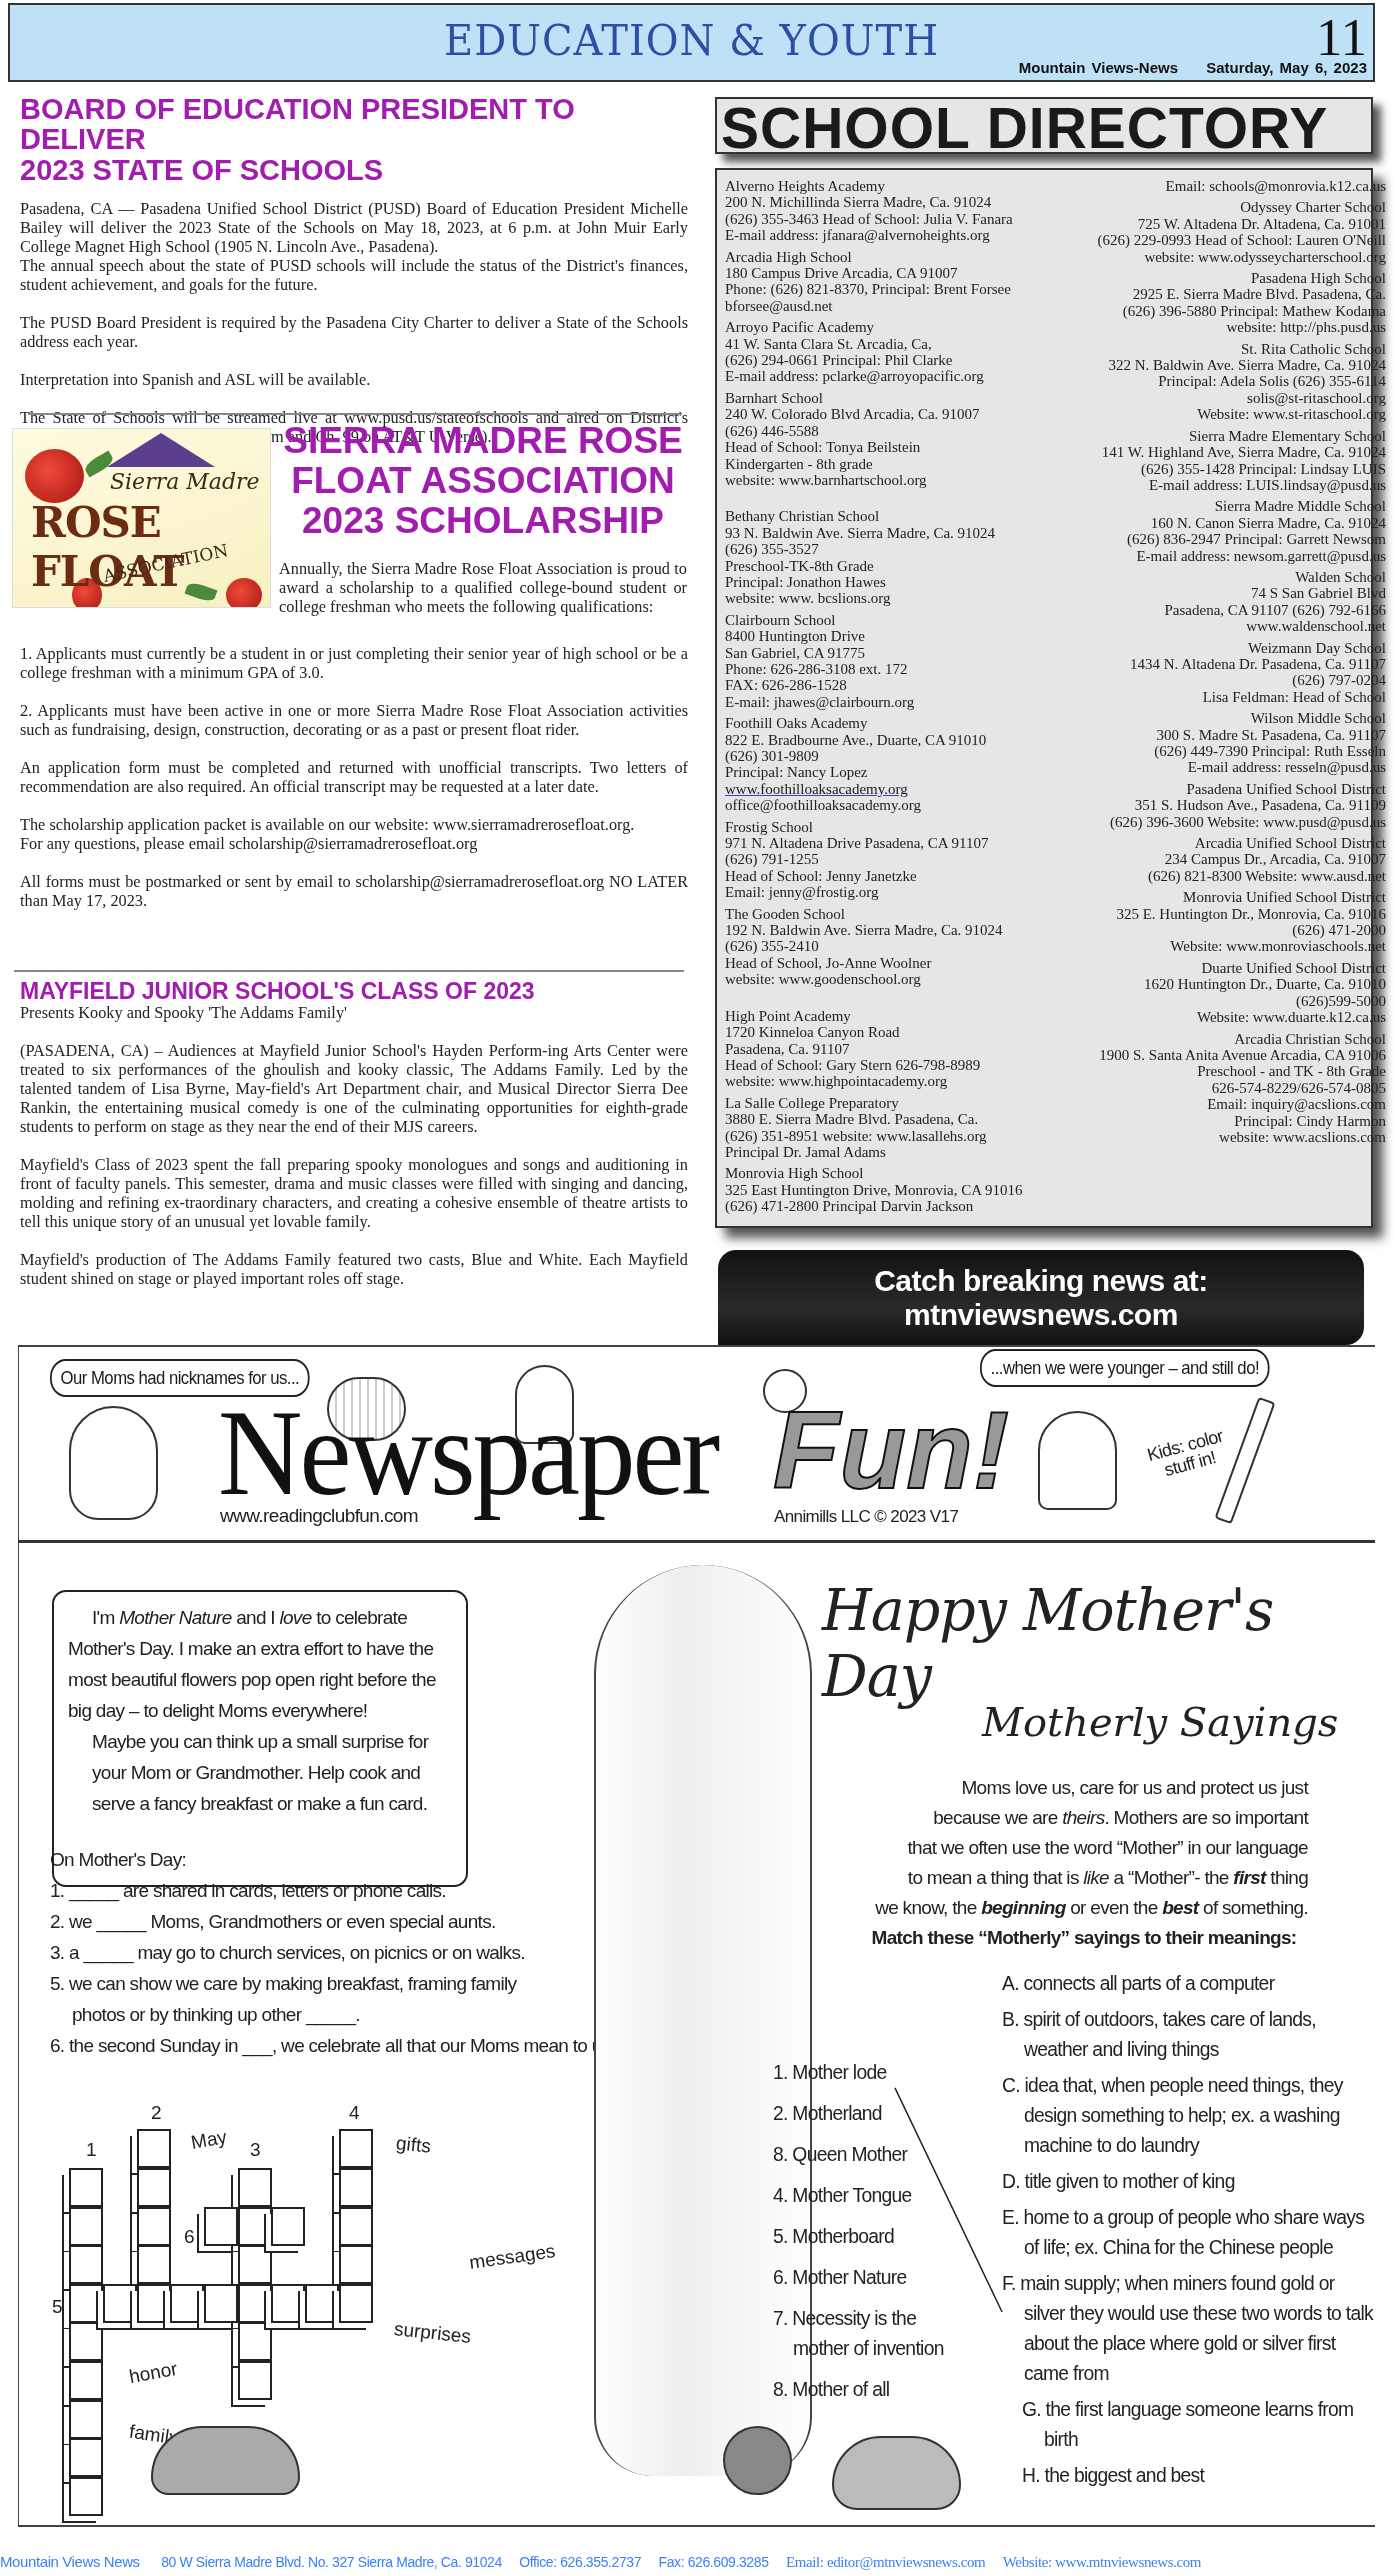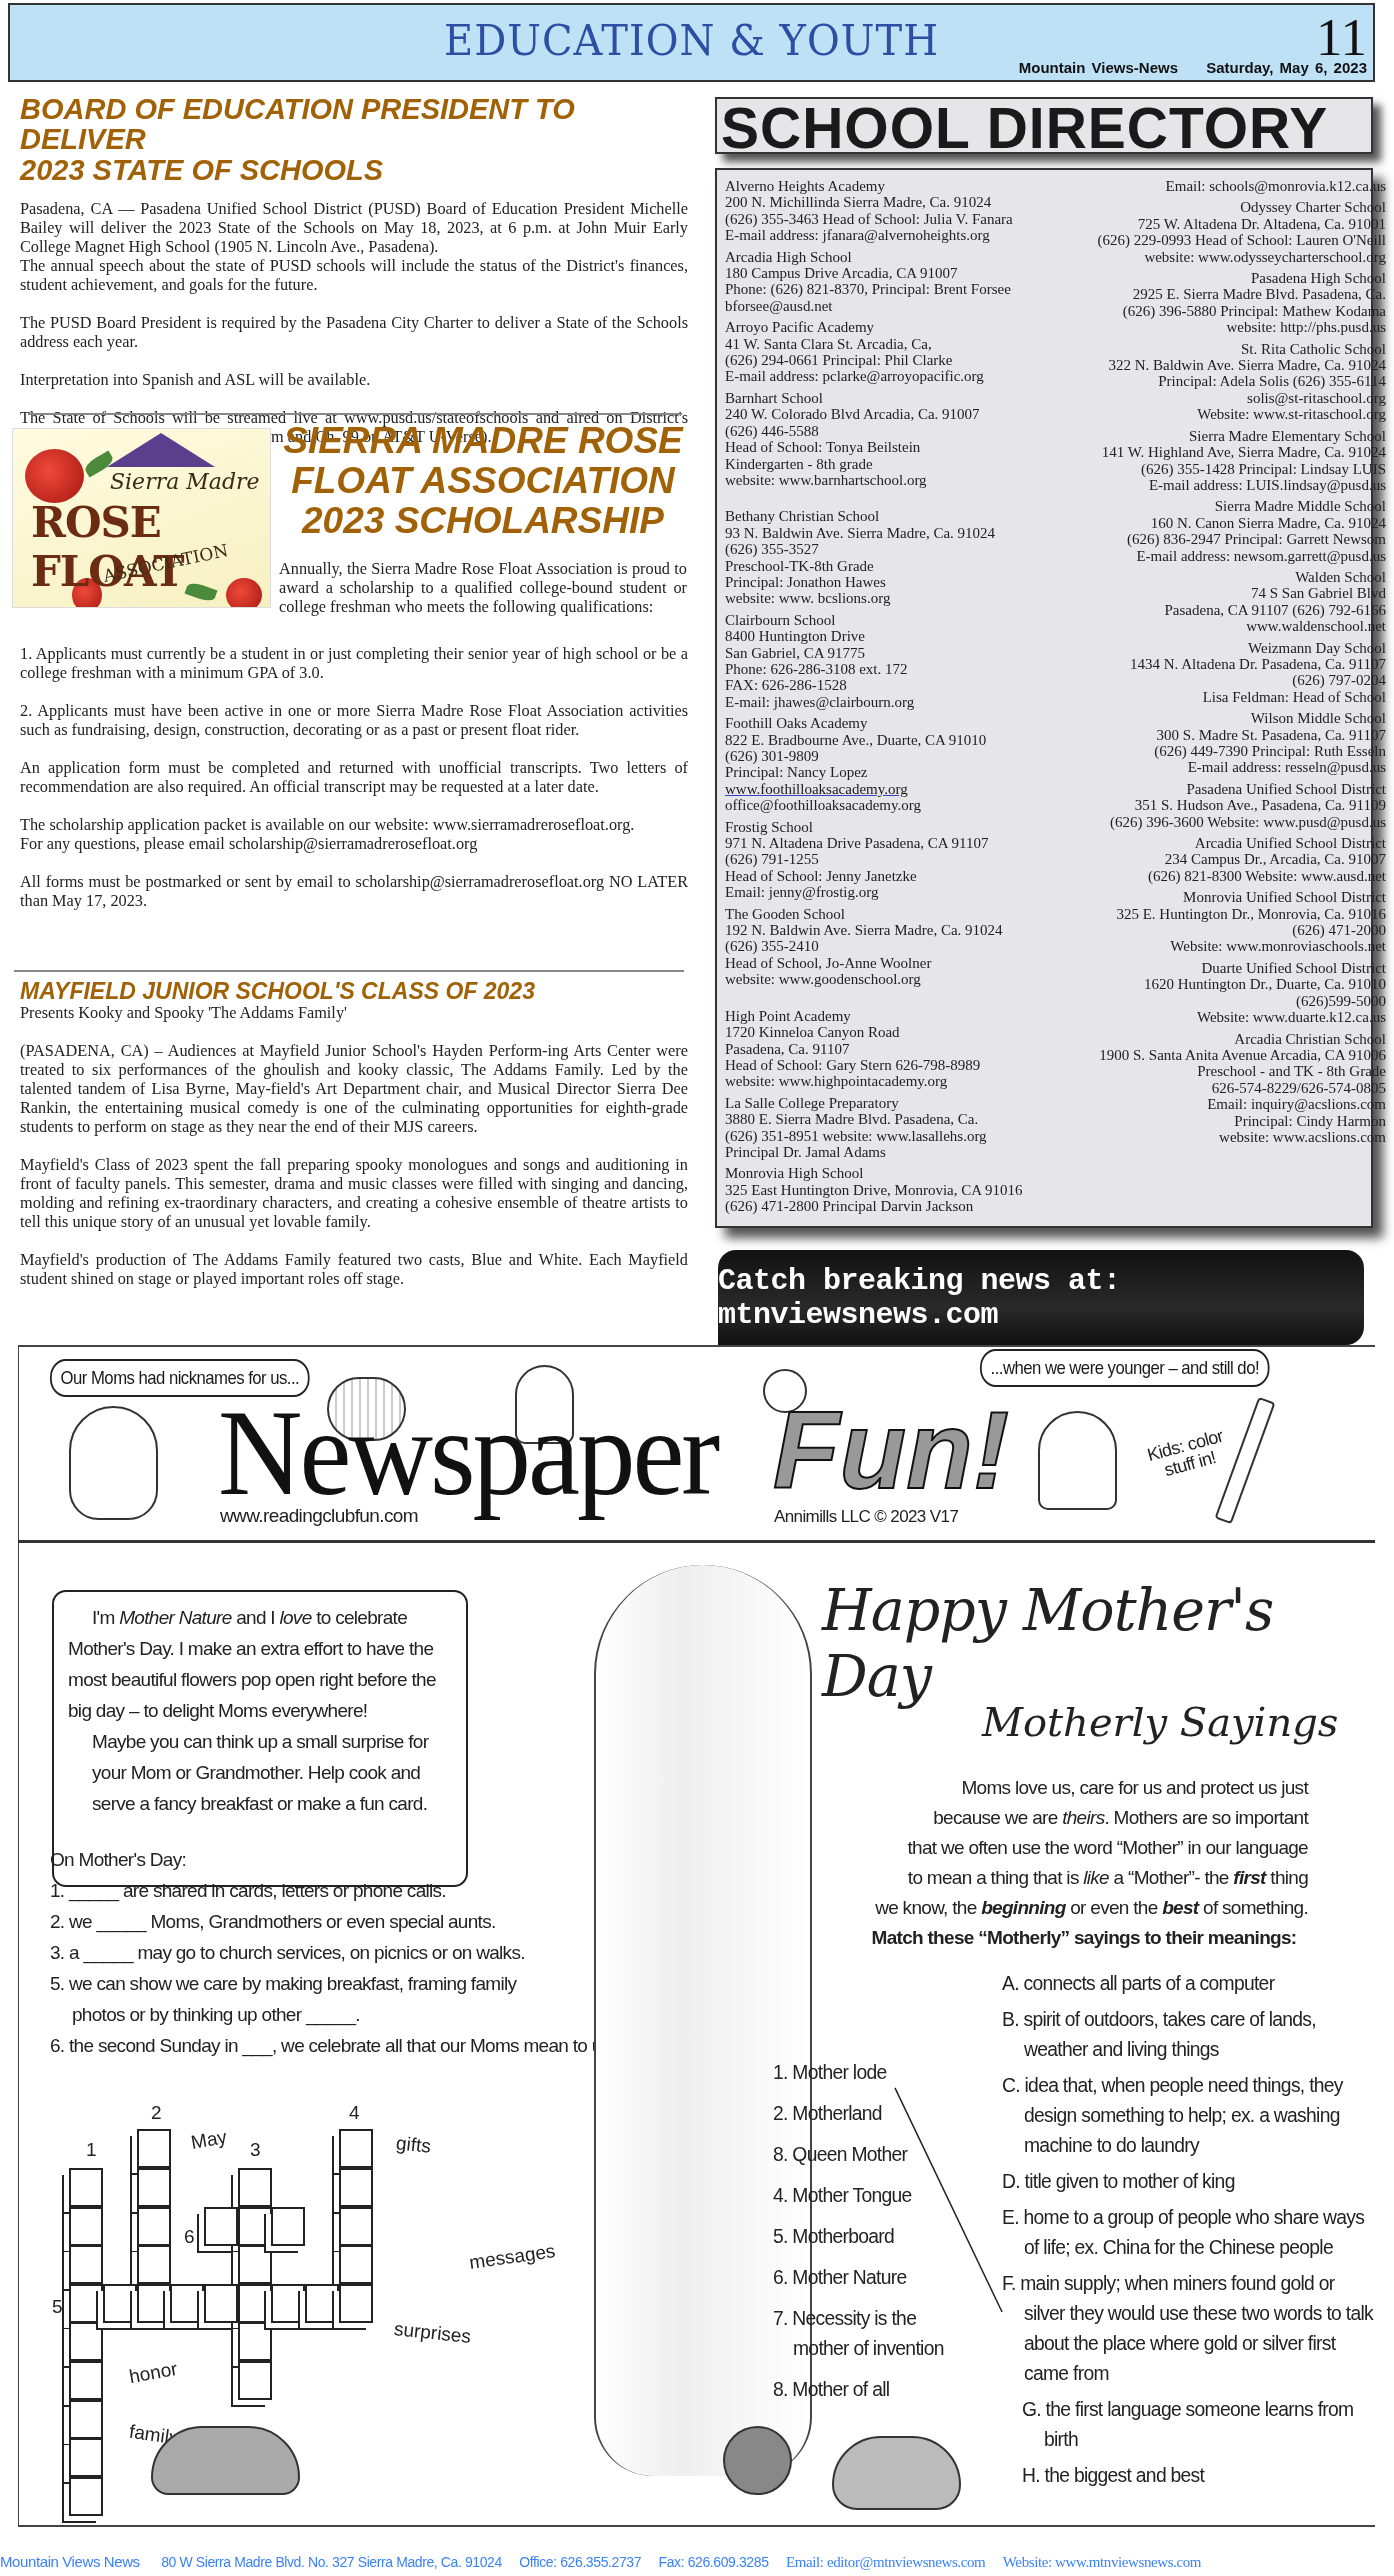--- a/index.html
+++ b/index.html
@@ -8,21 +8,21 @@
 
   
   .masthead { left: 8px; top: 3px; width: 1367px; height: 79px; background: #bfe1f6; border: 2px solid #333; }
   .masthead .title { position: absolute; left: 0; right: 0; top: 12px; text-align: center; font-family: "DejaVu Serif", serif; font-size: 40px; color: #2d4fa3; letter-spacing: 1px; transform: scaleY(1.05); }
   .masthead .pagenum { position: absolute; right: 6px; top: 2px; font-family: "Liberation Serif", serif; font-size: 53px; color: #111; }
   .masthead .pub { position: absolute; right: 6px; bottom: 4px; font-family: "Liberation Sans", sans-serif; font-size: 15px; font-weight: bold; color: #111; word-spacing: 2px; }
   .masthead .pub span { margin-left: 22px; }
 
   
   .col-left { left: 20px; width: 668px; }
-  h2.headline { font-family: "Liberation Sans", sans-serif; font-weight: bold; color: #a16207; line-height: 1.05; font-style: italic; }
+  h2.headline { font-family: "Liberation Sans", sans-serif; font-weight: bold; color: #a21caf; line-height: 1.05; }
   .body-text { font-family: "Liberation Serif", serif; font-size: 16.3px; line-height: 19px; color: #222; text-align: justify; }
   .body-text p { margin-bottom: 19px; }
   .body-text p.tight { margin-bottom: 0; }
   .rule { height: 2px; background: #888; }
 
   .rose-logo { left: 12px; top: 428px; width: 259px; height: 180px; background: linear-gradient(160deg,#fffbe0,#f7f0c2); border: 1px solid #ddd; overflow: hidden; }
   .rose-logo .mtn { position:absolute; left:94px; top:4px; width:0; height:0; border-left:54px solid transparent; border-right:54px solid transparent; border-bottom:34px solid #5b3f8c; }
   .rose-logo .t1 { position:absolute; left:97px; top:40px; font-family:"DejaVu Serif",serif; font-style:italic; font-size:22px; color:#3a2a1a; }
   .rose-logo .t2 { position:absolute; left:18px; top:69px; font-family:"DejaVu Serif",serif; font-weight:bold; font-size:42px; color:#6b2c12; letter-spacing:-1px; }
   .rose-logo .t3 { position:absolute; left:89px; top:124px; font-family:"DejaVu Serif",serif; font-size:17px; color:#3a2a1a; transform: rotate(-12deg); }
@@ -35,21 +35,21 @@
   .dir-box { left: 715px; top: 168px; width: 658px; height: 1060px; background: #e6e6e8; border: 2px solid #333; box-shadow: 10px 10px 10px #555; }
   .dir-col { position: absolute; top: 8px; font-family: "Liberation Serif", serif; font-size: 15px; line-height: 16.4px; color: #222; }
   .dir-col.c1 { left: 8px; width: 332px; }
   .dir-col.c2 { left: 352px; width: 317px; text-align: right; }
   .entry { margin-bottom: 5px; }
   .entry.gap { margin-bottom: 20px; }
   .entry .ln { display: block; white-space: nowrap; }
   .entry .ln.link { color: #1a1a1a; text-decoration: underline; text-decoration-color: #3344cc; }
 
   
-  .breaking { left: 718px; top: 1250px; width: 646px; height: 95px; background: linear-gradient(#111, #2a2a2a 60%, #111); border-radius: 18px 18px 18px 0; color: #fff; text-align: left; font-family: Liberation Mono, monospace; font-weight: bold; font-size: 30px; line-height: 34px; padding-top: 14px; letter-spacing: -0.5px; }
+  .breaking { left: 718px; top: 1250px; width: 646px; height: 95px; background: linear-gradient(#111, #2a2a2a 60%, #111); border-radius: 18px 18px 18px 0; color: #fff; text-align: center; font-family: Liberation Sans, sans-serif; font-weight: bold; font-size: 30px; line-height: 34px; padding-top: 14px; letter-spacing: -0.5px; }
 
   
   .fun-frame { left: 18px; top: 1345px; width: 1357px; height: 1182px; border-top: 2px solid #444; border-left: 1px solid #444; border-bottom: 2px solid #444; }
   .fun-divider { left: 18px; top: 1540px; width: 1357px; height: 3px; background: #333; }
   .bubble { position:absolute; border: 2px solid #222; border-radius: 18px; background: #fff; font-family: "Liberation Sans", sans-serif; font-size: 19px; padding: 6px 10px; letter-spacing: -0.6px; transform: scaleX(0.88); transform-origin: left; white-space: nowrap; }
   .logo-news { position:absolute; left: 218px; top: 1394px; font-family: "Liberation Serif", serif; font-size: 117px; color: #111; letter-spacing: -3px; line-height: 1; transform: scaleY(1.05); }
   .logo-fun { position:absolute; left: 773px; top: 1396px; font-family: "Liberation Sans", sans-serif; font-weight: bold; font-style: italic; font-size: 109px; color: #999; -webkit-text-stroke: 2px #111; line-height: 1; }
   .small-sans { font-family: "Liberation Sans", sans-serif; color: #222; }
 
   .nature-box { left: 52px; top: 1590px; width: 416px; height: 297px; border: 2px solid #222; border-radius: 14px; background: #fff; padding: 10px 14px 0 14px; font-family: "Liberation Sans", sans-serif; font-size: 19px; line-height: 31px; color: #222; letter-spacing: -0.7px; }

